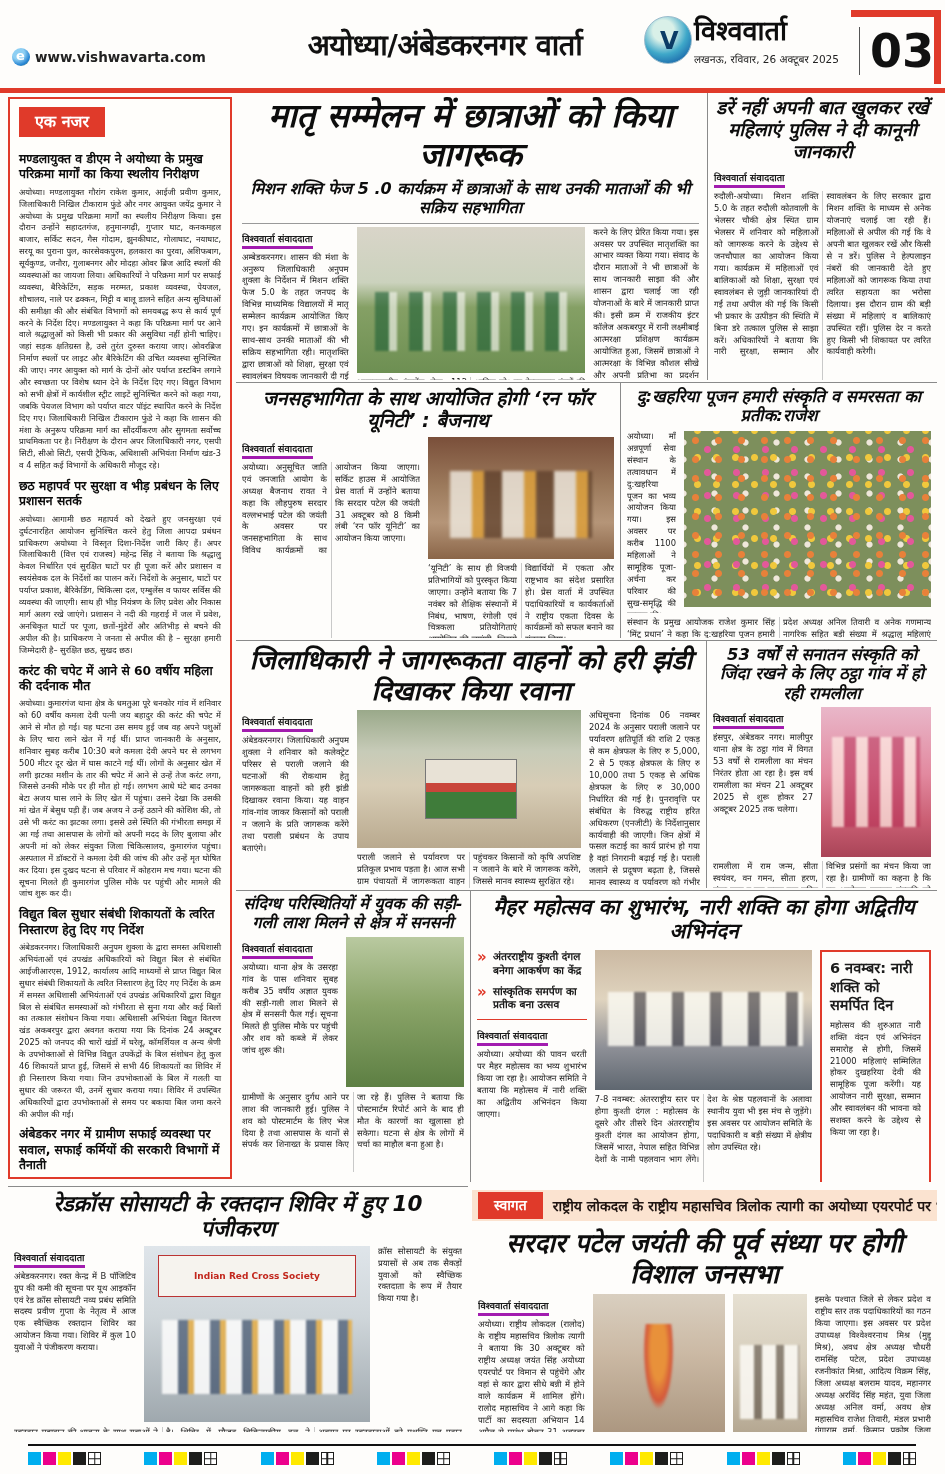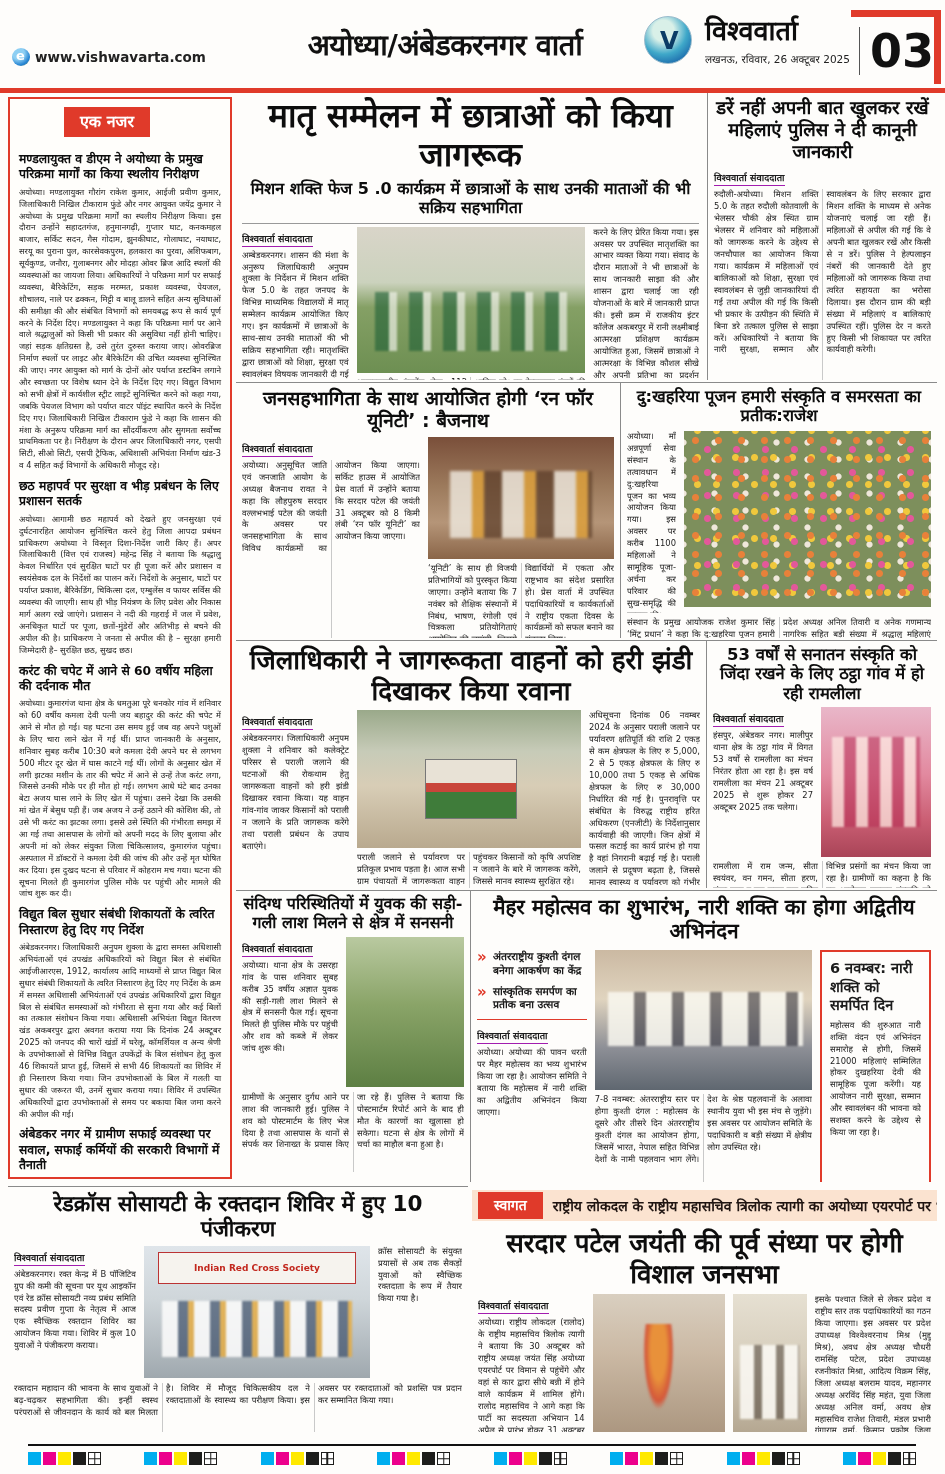--- a/index.html
+++ b/index.html
@@ -5,44 +5,44 @@
   * { margin:0; padding:0; box-sizing:border-box; }
   html,body { background:#e9e7e2; }
   body { font-family:"DejaVu Sans", sans-serif; color:#1c1c1c; }
   .page { position:relative; width:945px; height:1474px; background:#fefdfb; margin:0 auto; overflow:hidden; }
 
   
   .site-link { position:absolute; left:12px; top:48px; font-size:13.5px; font-weight:bold; color:#222; display:flex; align-items:center; gap:5px; }
   .e-icon { width:18px; height:18px; border-radius:50%; background:radial-gradient(circle at 35% 30%, #8ecff3 0 35%, #1f7fd0 70%, #f4c431 100%); display:inline-block; position:relative; }
   .e-icon::after { content:"e"; position:absolute; left:4px; top:0px; color:#fff; font-size:13px; font-weight:bold; }
   .section-title { position:absolute; left:235px; top:24px; width:420px; text-align:center; font-size:29px; font-weight:bold; color:#111; letter-spacing:-0.5px; }
-  .brand-wrap { position:absolute; left:644px; top:16px; display:flex; gap:13px; align-items:flex-start; }
+  .brand-wrap { position:absolute; left:644px; top:16px; display:flex; gap:2px; align-items:flex-start; }
   .brand-logo { width:48px; height:48px; border-radius:50%; background:radial-gradient(circle at 40% 30%, #d9f0e8 0 25%, #3fa8c9 55%, #1f6fae 80%, #2e8b57 100%); position:relative; border:1px solid #9bc; }
   .brand-logo::after { content:"V"; position:absolute; left:15px; top:10px; font-size:24px; font-weight:bold; color:#0b3c66; }
   .brand-name { font-size:27px; font-weight:bold; color:#0d0d0d; line-height:1.1; }
   .brand-date { font-size:10.5px; font-weight:normal; color:#222; margin-top:6px; }
   .pagenum-box { position:absolute; right:4px; top:10px; width:90px; height:74px; border-top:7px solid #e03a2a; border-right:7px solid #e03a2a; display:flex; align-items:center; }
   .pagenum-box::before { content:""; width:2px; height:48px; background:#555; margin-left:8px; }
   .pagenum { font-size:46px; font-weight:bold; color:#111; padding-left:10px; }
   .red-bar { position:absolute; left:0; top:88px; width:945px; height:5px; background:#e03a2a; }
 
   
-  .hl { font-weight:bold; color:#0d0d0d; text-align:center; line-height:1.18; }
-  .byline { font-size:9.5px; font-weight:bold; border-bottom:1px solid #a21caf; display:inline-block; padding-bottom:1px; margin:3px 0 3px; }
+  .hl { font-weight:bold; color:#0d0d0d; text-align:center; line-height:1.18;font-style:italic; }
+  .byline { font-size:9.5px; font-weight:bold; border-bottom:3px solid #a21caf; display:inline-block; padding-bottom:1px; margin:3px 0 3px; }
   .txt { font-size:8.4px; line-height:1.42; text-align:justify; color:#1d1d1d; overflow:hidden; }
   .cols2 { column-count:2; column-gap:8px; column-rule:1px solid #c9c9c9; }
   .cols3 { column-count:3; column-gap:8px; column-rule:1px solid #c9c9c9; }
   .photo { background:#b9b4a8; position:relative; overflow:hidden; flex:none; }
   .block { position:absolute; overflow:hidden; padding:4px 6px; }
   .rule-left { border-left:1px solid #8a8a8a; }
   .rule-top { border-top:1px solid #8a8a8a; }
 
   
   .sidebar { position:absolute; left:8px; top:97px; width:224px; height:1082px; border:2px solid #e03a2a; padding:8px 9px; overflow:hidden; background:#fffefb; }
-  .eknajar { background:#e03a2a; color:#fff; font-weight:bold; font-size:16px; padding:3px 16px 5px; display:inline-block; margin-bottom:8px;margin-left:45px; }
+  .eknajar { background:#e03a2a; color:#fff; font-weight:bold; font-size:16px; padding:3px 16px 5px; display:inline-block; margin-bottom:8px; }
   .sb-h { font-size:12.3px; font-weight:bold; color:#0d0d0d; line-height:1.25; margin:7px 0 4px; }
   .sb-t { font-size:8.2px; line-height:1.45; text-align:justify; color:#222; }
 
   
   .ph-matru { background:linear-gradient(180deg,#d9d5c9 0%,#cbd2bd 38%,#85a065 55%,#6d8f52 100%); }
   .ph-matru::after { content:""; position:absolute; left:8%; top:45%; width:84%; height:40%; background:repeating-linear-gradient(90deg, rgba(20,90,50,.55) 0 14px, rgba(245,245,240,.65) 14px 22px, transparent 22px 34px); filter:blur(1px); }
   .ph-unity { background:linear-gradient(180deg,#7a4f3a 0%,#9c7a5c 40%,#b59578 70%,#8a6548 100%); }
   .ph-unity::after { content:""; position:absolute; left:12%; top:28%; width:76%; height:55%; background:repeating-linear-gradient(90deg, rgba(240,235,225,.8) 0 22px, rgba(220,160,60,.85) 22px 34px, rgba(90,60,40,.7) 34px 52px); filter:blur(1.5px); }
   .ph-crowd { background-color:#7d8f5c; background-image:radial-gradient(circle, #e8813a 3px, transparent 4px),radial-gradient(circle, #e3589a 3px, transparent 4px),radial-gradient(circle, #f0c83c 3px, transparent 4px),radial-gradient(circle, #efe7da 2.6px, transparent 3.6px); background-size:23px 19px,29px 23px,19px 27px,31px 17px; background-position:0 0,9px 7px,4px 13px,15px 3px; }
   .ph-flag { background:linear-gradient(180deg,#9aa98a 0%,#c7cbb8 30%,#d8cdb6 55%,#b9a98e 100%); }
@@ -241,21 +241,21 @@
     </div>
   </div>
 
   <div class="block rule-top" style="left:8px; top:1186px; width:460px; height:246px;">
     <div class="hl" style="font-size:21.5px;">रेडक्रॉस सोसायटी के रक्तदान शिविर में हुए 10 पंजीकरण</div>
     <div class="row" style="margin-top:4px;">
       <div class="colw" style="width:122px;">
         <span class="byline">विश्ववार्ता संवाददाता</span>
         <div class="txt">अंबेडकरनगर। रक्त केन्द्र में B पॉजिटिव ग्रुप की कमी की सूचना पर यूथ आइकॉन एवं रेड क्रॉस सोसायटी नव्य प्रबंध समिति सदस्य प्रवीण गुप्ता के नेतृत्व में आज एक स्वैच्छिक रक्तदान शिविर का आयोजन किया गया। शिविर में कुल 10 युवाओं ने पंजीकरण कराया।</div>
       </div>
-      <div class="photo ph-blood" style="width:226px; height:132px;">
+      <div class="photo ph-blood" style="width:226px; height:176px;">
         <div class="banner">Indian Red Cross Society</div>
       </div>
       <div class="colw txt" style="width:84px;">क्रॉस सोसायटी के संयुक्त प्रयासों से अब तक सैकड़ों युवाओं को स्वैच्छिक रक्तदाता के रूप में तैयार किया गया है।</div>
     </div>
     <div class="txt cols3" style="margin-top:5px; height:60px;">रक्तदान महादान की भावना के साथ युवाओं ने बढ़-चढ़कर सहभागिता की। इन्हीं स्वस्थ परंपराओं से जीवनदान के कार्य को बल मिलता है। शिविर में मौजूद चिकित्सकीय दल ने रक्तदाताओं के स्वास्थ्य का परीक्षण किया। इस अवसर पर रक्तदाताओं को प्रशस्ति पत्र प्रदान कर सम्मानित किया गया।</div>
   </div>
 
   <div class="swagat-strip">
     <span class="swagat-label">स्वागत</span>
     <span class="swagat-text">राष्ट्रीय लोकदल के राष्ट्रीय महासचिव त्रिलोक त्यागी का अयोध्या एयरपोर्ट पर भव्य स्वागत</span>

